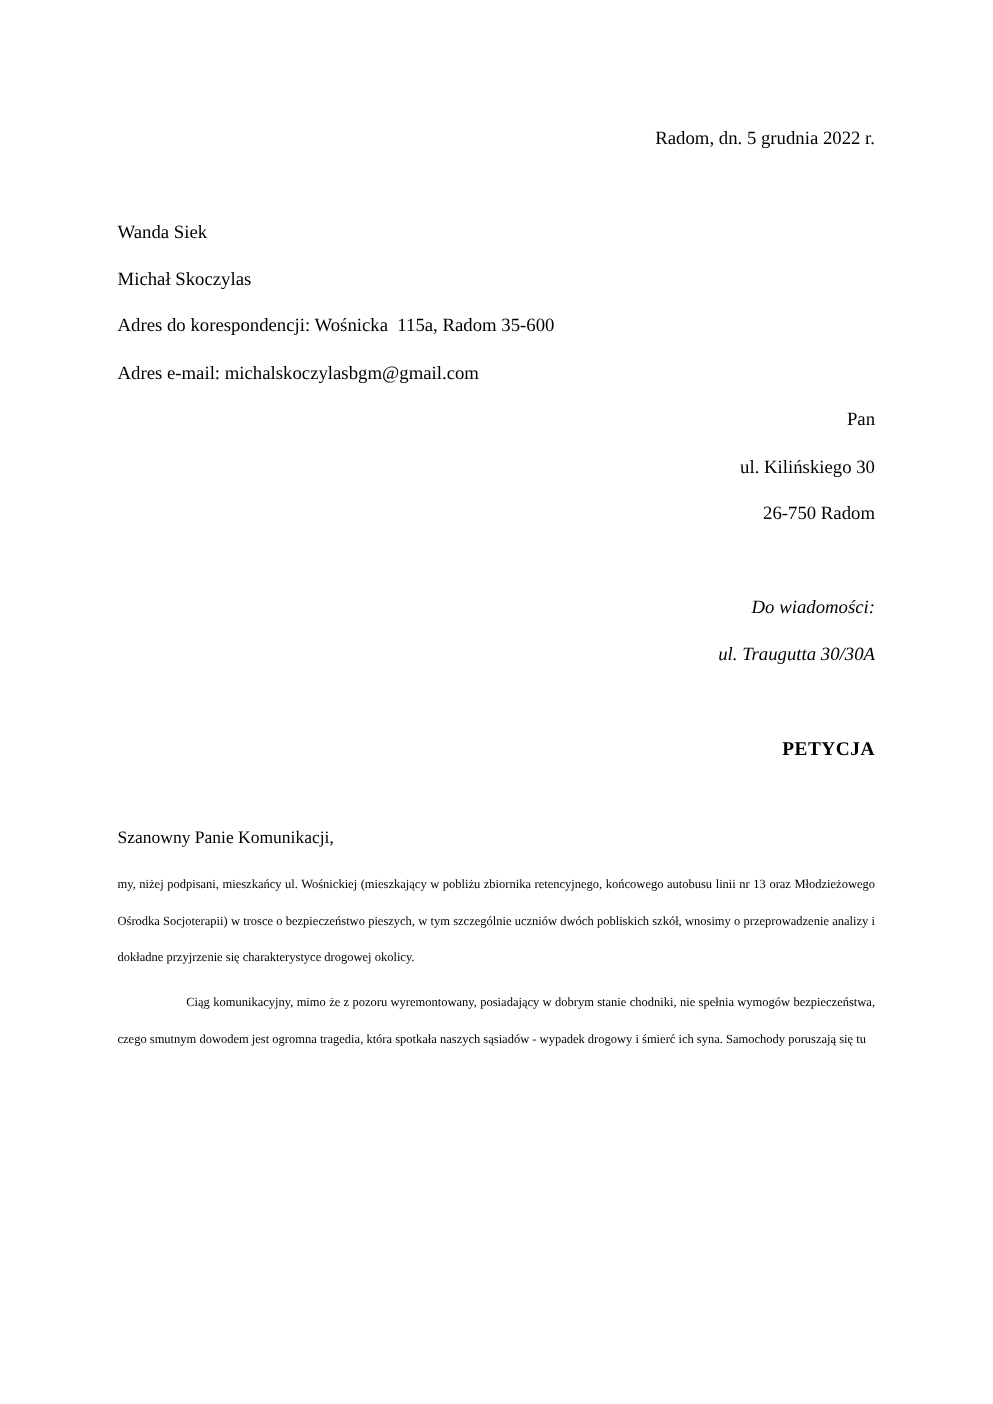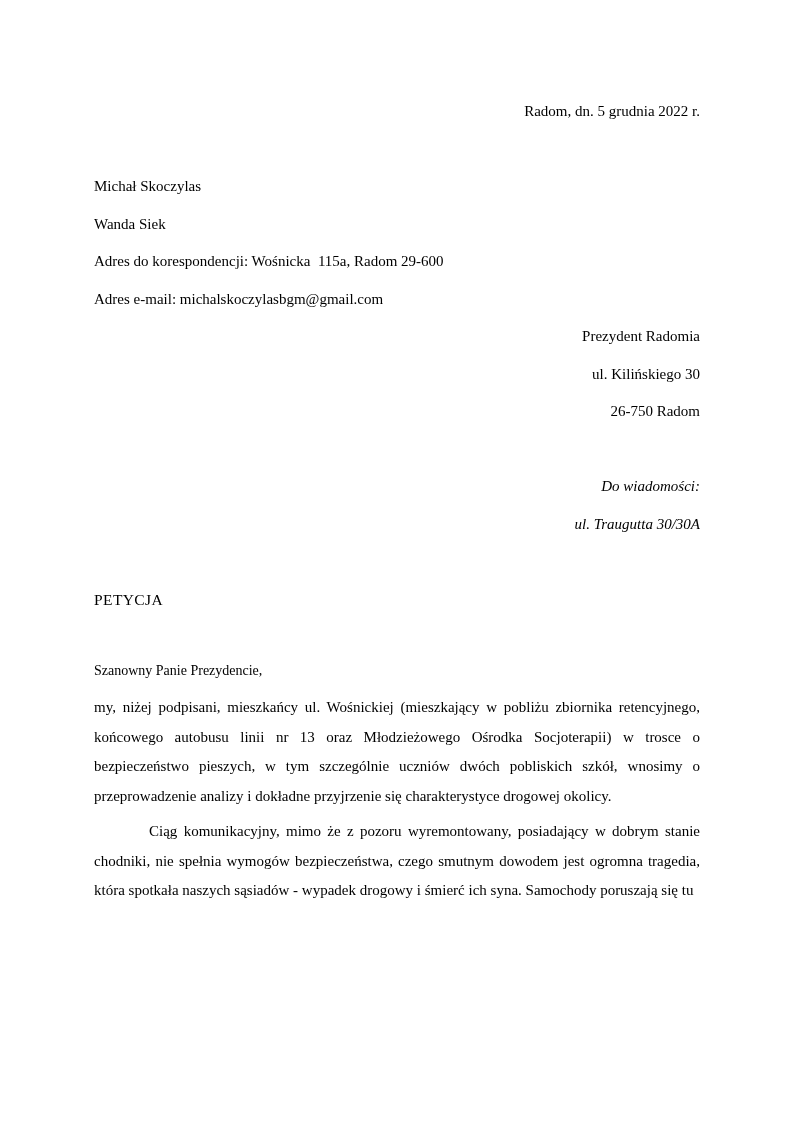--- a/index.html
+++ b/index.html
@@ -29,68 +29,68 @@
     line-height: 37.5px;
     white-space: pre-wrap;
   }
   .r { text-align: right; }
   .i { font-style: italic; }
   .gap { height: 37.5px; }
   
   .title {
     margin: 0;
     font-size: 15.5px;
-    font-weight: normal;
+    font-weight: bold;
     letter-spacing: 0.4px;
-    text-align: left;
+    text-align: right;
     line-height: 37.5px;
   }
   
   .sal {
     margin: 0 0 8px 0;
     font-size: 14px;
     line-height: 29.5px;
   }
   .body-p {
     margin: 0 0 6px 0;
-    font-size: 15px;
+    font-size: 10px;
     line-height: 29.5px;
     text-align: justify;
   }
   .indent { text-indent: 55px; }
 </style>
 </head>
 <body>
 
 <div class="page">
   <div class="content">
 
     <p class="hl r">Radom, dn. 5 grudnia 2022 r.</p>
 
     <div class="gap"></div>
 
+    <p class="hl">Wanda Siek</p>
     <p class="hl">Michał Skoczylas</p>
-    <p class="hl">Wanda Siek</p>
-    <p class="hl">Adres do korespondencji: Wośnicka  115a, Radom 29-600</p>
+    <p class="hl">Adres do korespondencji: Wośnicka  115a, Radom 35-600</p>
     <p class="hl">Adres e-mail: michalskoczylasbgm@gmail.com</p>
 
-    <p class="hl r">Prezydent Radomia</p>
+    <p class="hl r">Pan</p>
     <p class="hl r">ul. Kilińskiego 30</p>
     <p class="hl r">26-750 Radom</p>
 
     <div class="gap"></div>
 
     <p class="hl r i">Do wiadomości:</p>
     <p class="hl r i">ul. Traugutta 30/30A</p>
 
     <div class="gap"></div>
 
     <p class="title">PETYCJA</p>
 
     <div class="gap"></div>
 
-    <p class="sal">Szanowny Panie Prezydencie,</p>
+    <p class="sal">Szanowny Panie Komunikacji,</p>
 
     <p class="body-p">my, niżej podpisani, mieszkańcy ul. Wośnickiej (mieszkający w pobliżu zbiornika retencyjnego, końcowego autobusu linii nr 13 oraz Młodzieżowego Ośrodka Socjoterapii) w trosce o bezpieczeństwo pieszych, w tym szczególnie uczniów dwóch pobliskich szkół, wnosimy o przeprowadzenie analizy i dokładne przyjrzenie się charakterystyce drogowej okolicy.</p>
     <p class="body-p indent">Ciąg komunikacyjny, mimo że z pozoru wyremontowany, posiadający w dobrym stanie chodniki, nie spełnia wymogów bezpieczeństwa, czego smutnym dowodem jest ogromna tragedia, która spotkała naszych sąsiadów - wypadek drogowy i śmierć ich syna. Samochody poruszają się tu</p>
 
   </div>
 </div>
 
 </body></html>

